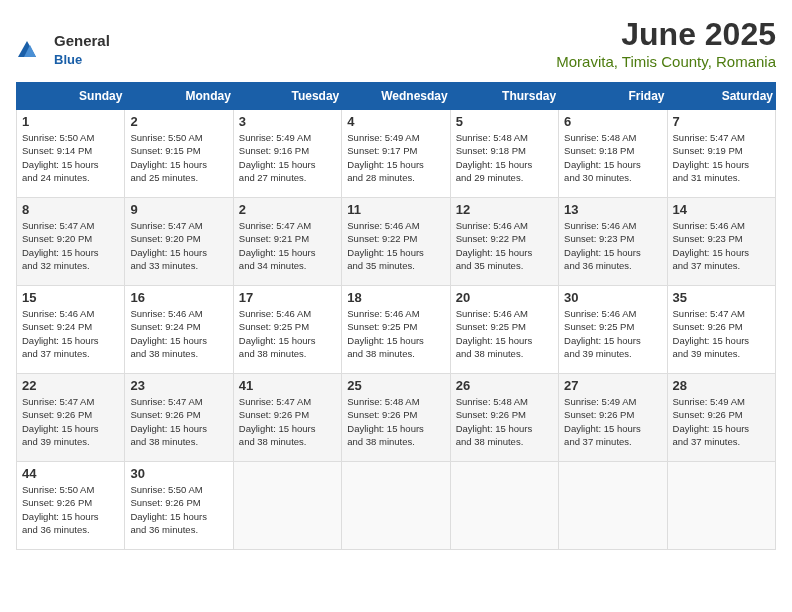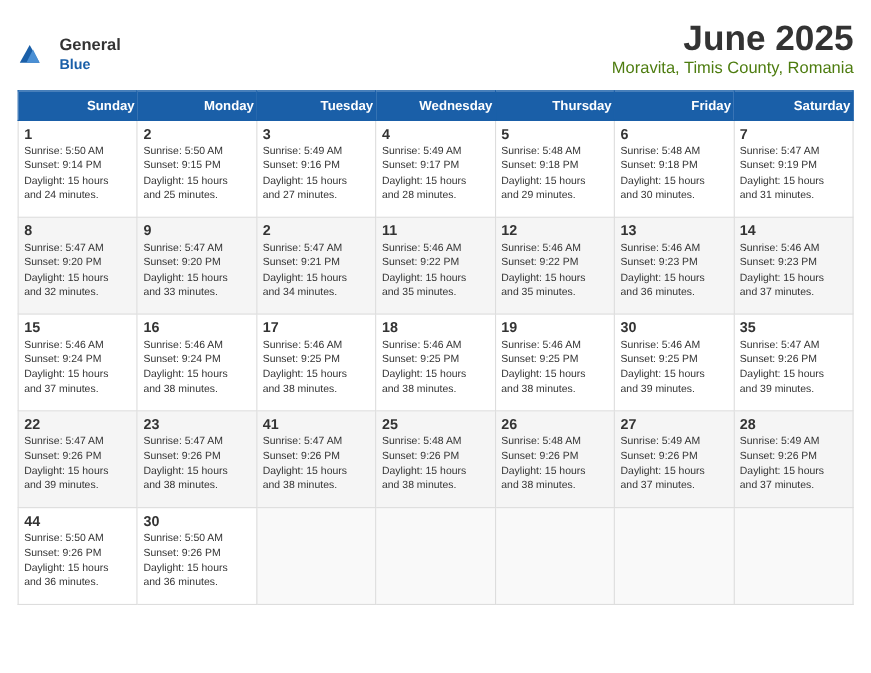--- a/index.html
+++ b/index.html
@@ -250,21 +250,21 @@
 and 38 minutes.</div>
         </td>
         <td>
           <span class="day-number">18</span>
           <div class="day-content" style="white-space: pre-line;">Sunrise: 5:46 AM
 Sunset: 9:25 PM
 Daylight: 15 hours
 and 38 minutes.</div>
         </td>
         <td>
-          <span class="day-number">19</span>
+          <span class="day-number">20</span>
           <div class="day-content" style="white-space: pre-line;">Sunrise: 5:46 AM
 Sunset: 9:25 PM
 Daylight: 15 hours
 and 38 minutes.</div>
         </td>
         <td>
           <span class="day-number">30</span>
           <div class="day-content" style="white-space: pre-line;">Sunrise: 5:46 AM
 Sunset: 9:25 PM
 Daylight: 15 hours

